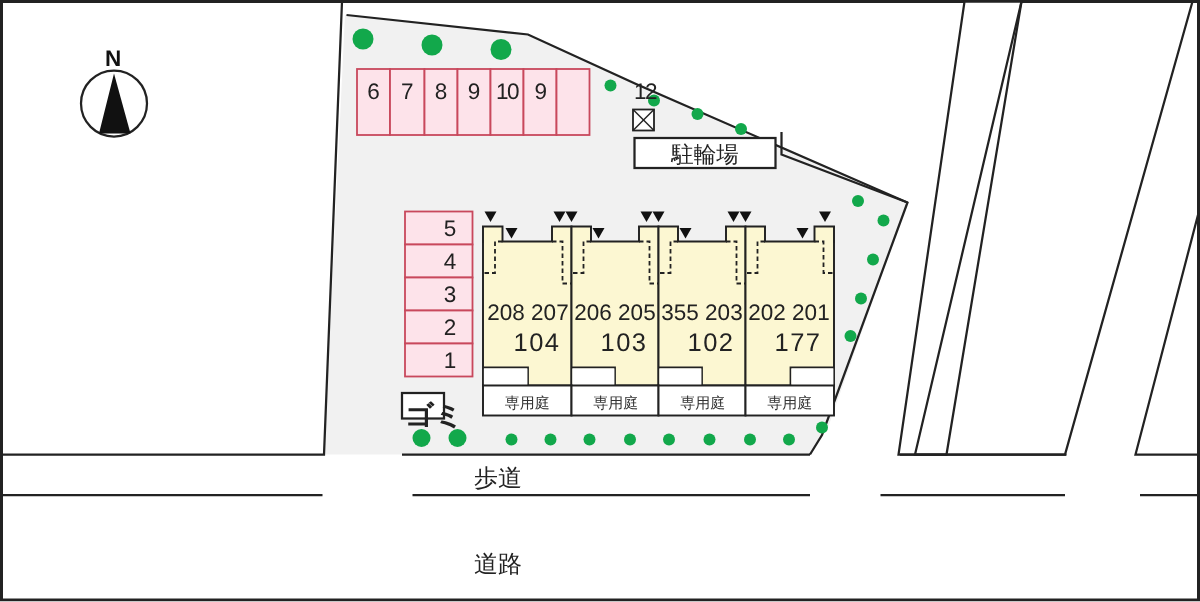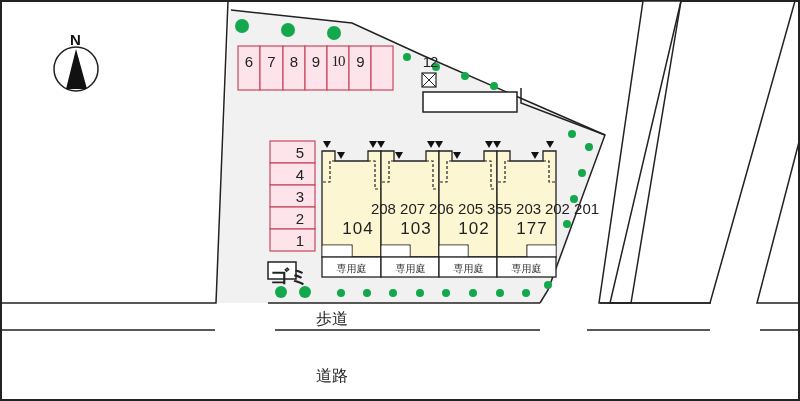--- a/index.html
+++ b/index.html
@@ -1,20 +1,20 @@
 <!DOCTYPE html>
 <html><head>
 <meta charset="utf-8">
 <style>
   html, body { margin: 0; padding: 0; background: #ffffff; }
   body { width: 800px; height: 401px; overflow: hidden; font-family: "DejaVu Sans", sans-serif; }
   #map { position: relative; width: 800px; height: 401px; }
   svg { position: absolute; left: 0; top: 0; }
   .stall { position: absolute; font-family: "Liberation Sans", sans-serif; font-size: 15px; color: #222; text-align: center; }
-  .unit-upper { position: absolute; font-family: "Liberation Sans", sans-serif; font-size: 15px; color: #222; text-align: center; width: 60px; margin-left: 46px; }
+  .unit-upper { position: absolute; font-family: "Liberation Sans", sans-serif; font-size: 15px; color: #222; text-align: center; width: 60px; }
   .unit-lower { position: absolute; font-family: "Liberation Sans", sans-serif; font-size: 17px; color: #222; text-align: center; width: 72px; letter-spacing: 1px; }
   .garden { position: absolute; font-size: 10px; color: #333; text-align: center; width: 57px; }
   .north { position: absolute; font-family: "Liberation Sans", sans-serif; font-weight: bold; font-size: 15px; color: #111; }
   .big-label { position: absolute; font-size: 16px; color: #222; }
   .bike-label { position: absolute; font-size: 15px; color: #222; width: 96px; text-align: center; }
   .trash-label { position: absolute; font-size: 19px; font-weight: bold; color: #222; }
 </style>
 </head>
 <body>
 
@@ -154,30 +154,31 @@
       <circle cx="526" cy="293" r="4"></circle>
     </g>
   </svg>
 
   <span class="north" style="left:70px; top:31px;">N</span>
 
   <span class="stall" style="left:238px; top:53px; width:22px;">6</span>
   <span class="stall" style="left:260px; top:53px; width:23px;">7</span>
   <span class="stall" style="left:283px; top:53px; width:22px;">8</span>
   <span class="stall" style="left:305px; top:53px; width:22px;">9</span>
-  <span class="stall" style="left:327px; top:53px; width:22px; letter-spacing:-1px;font-family:Liberation Serif, serif;">10</span>
+  <span class="stall" style="left:327px; top:53px; width:22px; letter-spacing:-1px;">10</span>
   <span class="stall" style="left:349px; top:53px; width:22px; letter-spacing:-1px;">9</span>
   <span class="stall" style="left:371px; top:53px; width:22px; letter-spacing:-1px;padding-left:48px;">12</span>
 
   <span class="stall" style="left:290px; top:144px; width:20px;">5</span>
   <span class="stall" style="left:290px; top:166px; width:20px;">4</span>
   <span class="stall" style="left:290px; top:188px; width:20px;">3</span>
   <span class="stall" style="left:290px; top:210px; width:20px;">2</span>
   <span class="stall" style="left:290px; top:232px; width:20px;">1</span>
 
+  <span class="bike-label" style="left:422px; top:94px;">駐輪場</span>
 
   <span class="trash-label" style="left:270px; top:264px;">ゴミ</span>
 
   <span class="unit-upper" style="left:322px; top:200px;">208 207</span>
   <span class="unit-lower" style="left:322px; top:219px;">104</span>
   <span class="unit-upper" style="left:380px; top:200px;">206 205</span>
   <span class="unit-lower" style="left:380px; top:219px;">103</span>
   <span class="unit-upper" style="left:438px; top:200px;">355 203</span>
   <span class="unit-lower" style="left:438px; top:219px;">102</span>
   <span class="unit-upper" style="left:496px; top:200px;">202 201</span>

